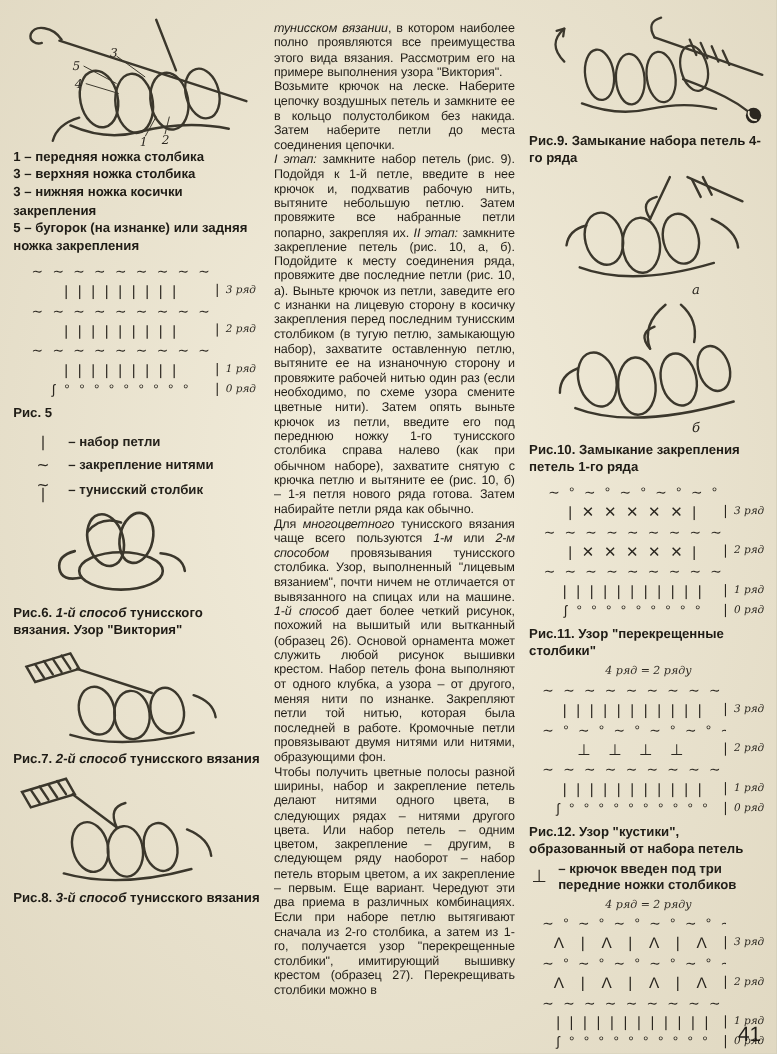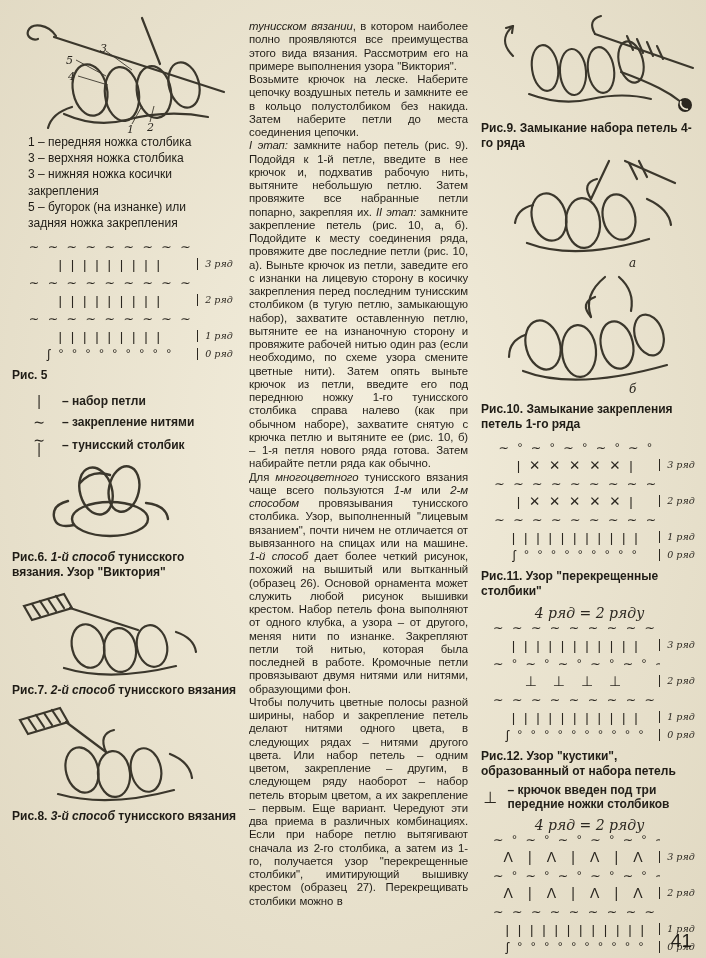--- a/index.html
+++ b/index.html
@@ -11,33 +11,33 @@
   .col{display:flex;flex-direction:column;}
   .col-left{width:228px;}
   .col-mid{width:233px;padding-top:14px;}
   .col-right{width:221px;}
   
   .bp{font-size:11.4px;line-height:13.25px;text-align:justify;margin:0;
       letter-spacing:-.1px;word-spacing:.4px;color:#201d17;}
   .it{font-style:italic;}
   
   .cap{font-weight:bold;font-size:12px;line-height:15px;margin:3px 2px 4px 2px;color:#1f1c16;}
-  .figlist{font-weight:normal;font-size:12px;line-height:16.2px;margin:0 18px;color:#1f1c16;}
+  .figlist{font-weight:bold;font-size:12px;line-height:16.2px;margin:0 2px;color:#1f1c16;}
   .figlist div{white-space:normal;}
   
   .chart{margin:2px 0;}
   .crow{display:flex;align-items:center;height:18px;padding:0 2px 0 14px;}
   .crow .sym{flex:1;text-align:center;font-size:12.5px;letter-spacing:2.5px;
              white-space:nowrap;overflow:hidden;color:#2b2720;}
   .crow .sym.tall{font-size:13.5px;}
   .crow .sym.bush{font-size:14px;letter-spacing:6px;}
   .rlab{width:34px;font-family:"DejaVu Serif",serif;font-style:italic;font-size:9.5px;
         color:#2b2720;padding-left:4px;line-height:12px;}
   .rlab.tick{border-left:1.4px solid #2b2720;text-align:center;}
-  .hdr{font-family:"DejaVu Serif",serif;font-style:italic;font-size:14px;
+  .hdr{font-family:"DejaVu Serif",serif;font-style:italic;font-size:10px;
        text-align:center;color:#2b2720;height:13px;}
   
   .leg{display:flex;align-items:center;margin:7px 0 7px 14px;font-weight:bold;font-size:12px;}
   .leg .lsym{width:30px;text-align:center;font-weight:normal;font-size:14px;
              white-space:pre-line;line-height:9px;color:#2b2720;}
   .leg .ltxt{padding-left:8px;}
   figure{margin:0;padding:0;}
   svg{display:block;}
   svg text{font-family:"DejaVu Serif",serif;font-style:italic;fill:#2b2720;}
   .pagenum{position:absolute;right:14px;bottom:6px;z-index:3;

